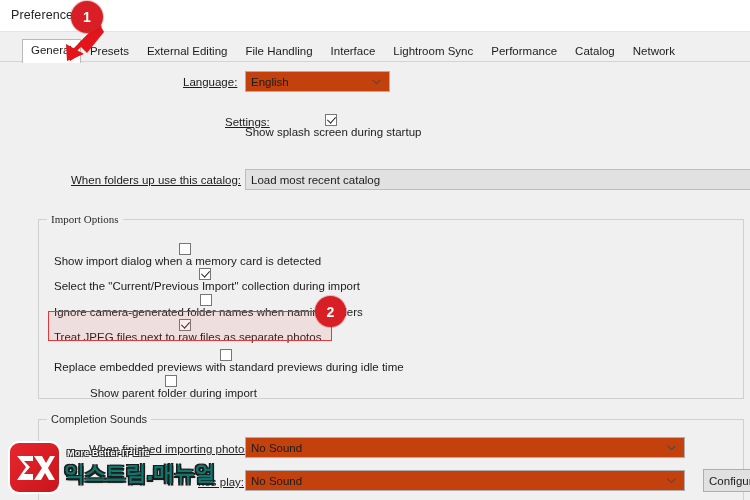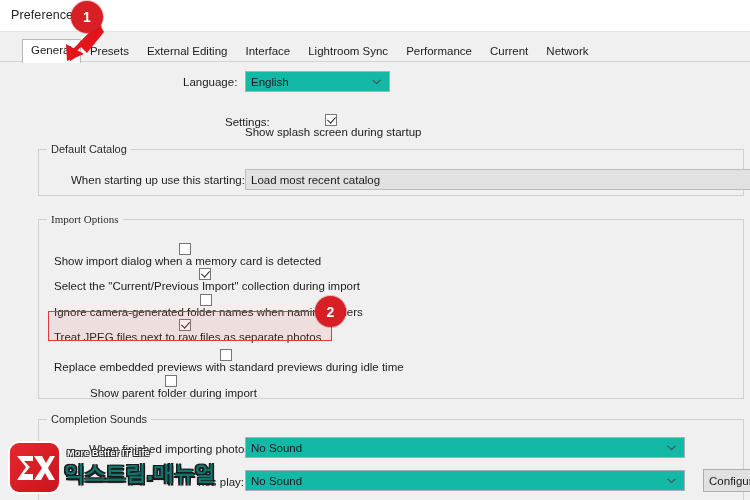--- a/index.html
+++ b/index.html
@@ -89,27 +89,28 @@
     height: 438px;
     background: #f0f0f0;
   }
 
   
   .lbl {
     position: absolute;
     font-size: 11.5px;
     color: #1c1c1c;
     white-space: nowrap;
+    text-decoration: underline;
   }
 
   
   .combo {
     position: absolute;
     box-sizing: border-box;
-    background: #14b8a6;
+    background: #c2410c;
     border: 1px solid #aeaeae;
     height: 21px;
     display: flex;
     align-items: center;
     padding-left: 5px;
     font-size: 11.5px;
     color: #1c1c1c;
     overflow: hidden;
     white-space: nowrap;
   }
@@ -287,24 +288,25 @@
 
 <div class="titlebar">
   <div class="title">Preferences</div>
 </div>
 
 <div class="tabstrip">
   <div class="tabs">
     <div class="tab active"><span>General</span></div>
     <div class="tab"><span>Presets</span></div>
     <div class="tab"><span>External Editing</span></div>
+    <div class="tab"><span>File Handling</span></div>
     <div class="tab"><span>Interface</span></div>
     <div class="tab"><span>Lightroom Sync</span></div>
     <div class="tab"><span>Performance</span></div>
-    <div class="tab"><span>Current</span></div>
+    <div class="tab"><span>Catalog</span></div>
     <div class="tab"><span>Network</span></div>
   </div>
 </div>
 <div class="panel-top-line"></div>
 
 <div class="content">
 
   <div class="lbl" style="left:183px; top:14px;">Language:</div>
   <div class="combo" style="left:245px; top:9px; width:145px;">
     <span>English</span>
@@ -314,24 +316,21 @@
         </svg>
     </span>
   </div>
 
   <div class="lbl" style="left:193px; top:54px;margin-left:32px;">Settings:</div>
   <div class="cbrow" style="left:245px; top:52px;">
     <span class="cbox checked"></span>
     <span class="cbtext">Show splash screen during startup</span>
   </div>
 
-  <div class="group" style="left:38px; top:87px; width:706px; height:47px;">
-    <div class="grp-title">Default Catalog</div>
-  </div>
-  <div class="lbl" style="left:71px; top:112px;">When starting up use this starting:</div>
+  <div class="lbl" style="left:71px; top:112px;">When folders up use this catalog:</div>
   <div class="combo flat" style="left:245px; top:107px; width:520px;">
     <span>Load most recent catalog</span>
   </div>
 
   <div class="group" style="left:38px; top:157px; width:706px; height:180px;font-family:Liberation Serif, serif;">
     <div class="grp-title">Import Options</div>
   </div>
 
   <div class="cbrow" style="left:54px; top:181px;">
     <span class="cbox"></span>

